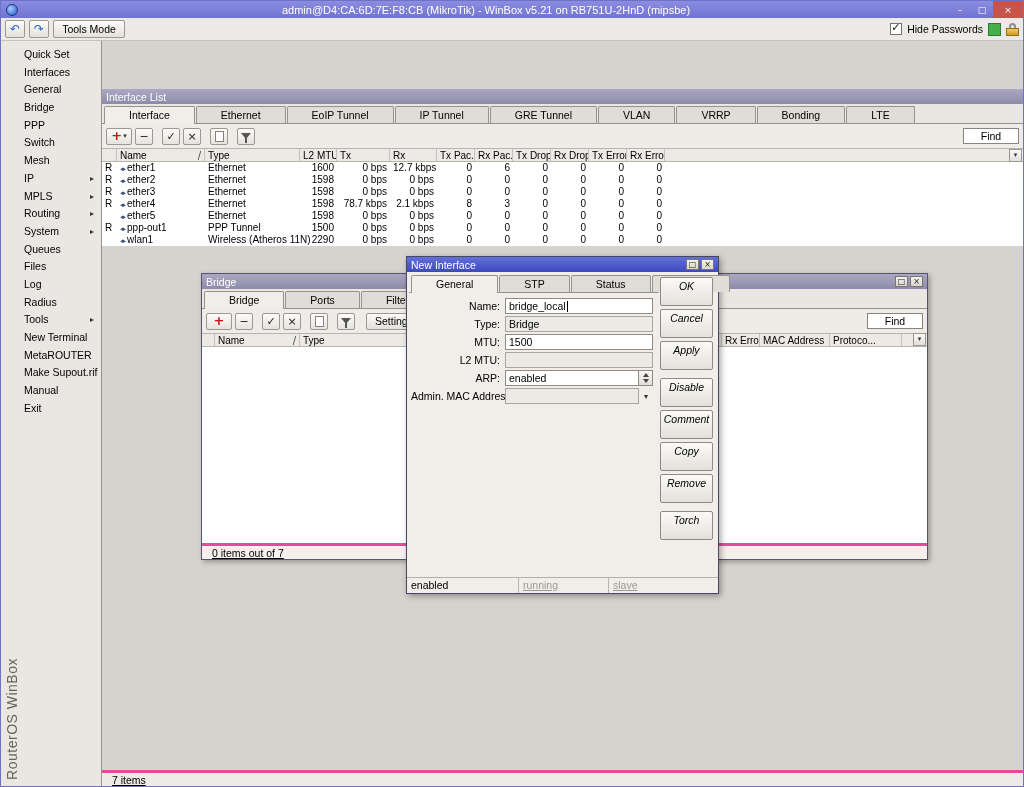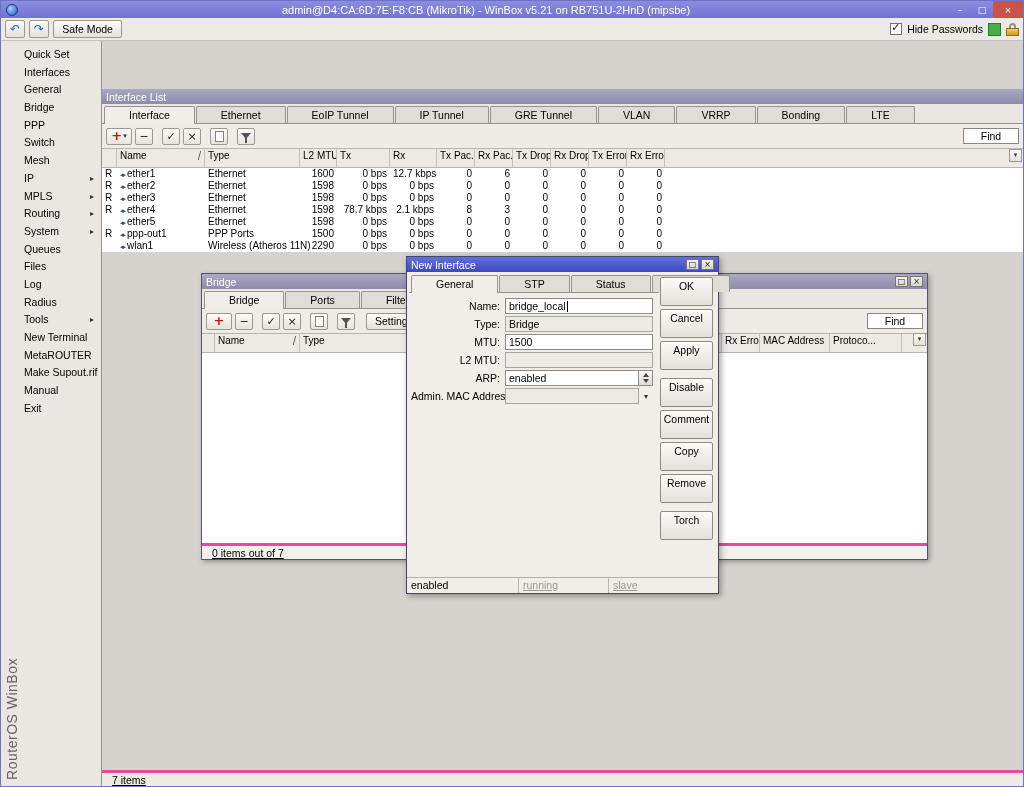--- a/index.html
+++ b/index.html
@@ -43,21 +43,21 @@
   .listbar { height:24px; display:flex; align-items:center; padding:0 4px; gap:3px; background:#efece7; flex:0 0 auto; }
   .ibtn { width:18px; height:17px; border:1px solid #9c978f; border-radius:2px; background:linear-gradient(#fcfbfa,#e6e3dd); display:flex; align-items:center; justify-content:center; font-size:11px; color:#222; }
   .ibtn.add { width:26px; gap:1px; }
   .plus { color:#cc1111; font-weight:bold; font-size:13px; line-height:10px; }
   .caret-sm { font-size:7px; color:#333; }
   .grp { margin-left:6px; }
   .sheet { width:9px; height:11px; background:#fff; border:1px solid #858179; }
   .funnel { width:0; height:0; border-left:5px solid transparent; border-right:5px solid transparent; border-top:6px solid #555; position:relative; }
   .funnel::after { content:''; position:absolute; left:-1px; top:-1px; width:2px; height:5px; background:#555; }
   .findbox { margin-left:auto; width:56px; height:16px; border:1px solid #8a867f; background:#fff; text-align:center; line-height:15px; }
-  .grid-head { display:flex; height:20px; background:#edeae5; border-top:1px solid #b9b5ae; border-bottom:1px solid #b9b5ae; font-size:10px; flex:0 0 auto; }
+  .grid-head { display:flex; height:14px; background:#edeae5; border-top:1px solid #b9b5ae; border-bottom:1px solid #b9b5ae; font-size:10px; flex:0 0 auto; }
   .gh-cell { border-right:1px solid #c6c2bb; padding:0 3px; line-height:13px; white-space:nowrap; overflow:hidden; position:relative; flex:0 0 auto; }
   .sort-mark { position:absolute; right:3px; top:0; color:#444; }
   .grid-rows { flex:1 1 auto; background:#d6d3ce; overflow:hidden; }
   .grid-row { display:flex; height:12px; background:#fff; font-size:10px; line-height:12px; }
   .gr-cell { padding:0 3px; white-space:nowrap; overflow:hidden; flex:0 0 auto; }
   .gr-cell.num { text-align:right; }
   .gr-cell.ovf { overflow:visible; }
   .if-icon { font-size:7px; color:#3a4f7c; margin-right:2px; letter-spacing:-1px; }
   .status-bar { height:16px; border-top:3px solid #ec4899; background:#eeebe6; line-height:15px; padding-left:10px; flex:0 0 auto;text-decoration:underline; }
   .col-btn { position:absolute; right:1px; width:13px; height:13px; border:1px solid #9c978f; background:linear-gradient(#fbfaf8,#e3e0da); font-size:7px; text-align:center; line-height:11px; color:#333; z-index:2; }
@@ -84,21 +84,21 @@
   .finput { width:148px; height:16px; border:1px solid #8f8b84; background:#fff; display:flex; align-items:center; padding:0 3px; overflow:hidden; }
   .finput.readonly, .finput.disabled, .finput.disabled-combo { background:#eceae4; border-color:#aaa69e; }
   .finput.combo, .finput.disabled-combo { width:134px; }
   .caret { width:1px; height:11px; background:#000; margin-left:1px; flex:0 0 auto; }
   .combo-btn { width:14px; height:16px; border:1px solid #8f8b84; border-left:none; background:linear-gradient(#f8f7f4,#e0ddd7); display:flex; flex-direction:column; align-items:center; justify-content:center; }
   .combo-btn.flat { border:none; background:transparent; font-size:8px; color:#333; }
   .spin { width:0; height:0; border-left:3px solid transparent; border-right:3px solid transparent; display:block; }
   .spin.up { border-bottom:4px solid #444; margin-bottom:2px; }
   .spin.down { border-top:4px solid #444; }
   .dlg-btncol { position:absolute; top:5px; right:5px; width:53px; }
-  .dlg-btn { height:29px; line-height:17px; text-align:center; border:1px solid #8f8b84; border-radius:2px; background:linear-gradient(#fbfaf8,#e4e1db); margin-bottom:3px; }
+  .dlg-btn { height:29px; line-height:17px; text-align:center; border:1px solid #8f8b84; border-radius:2px; background:linear-gradient(#fbfaf8,#e4e1db); margin-bottom:3px;font-style:italic; }
   .dlg-btn.gap-after { margin-bottom:8px; }
   .dlg-status { height:16px; border-top:1px solid #b3afa9; display:flex; background:#f1eee9; flex:0 0 auto; }
   .st-cell { border-right:1px solid #b9b5ae; padding:0 4px; line-height:15px; white-space:nowrap; overflow:hidden; }
   .st-cell:nth-child(1){ width:112px; }
   .st-cell:nth-child(2){ width:90px; }
   .st-cell:nth-child(3){ flex:1; border-right:none; }
   .st-cell.muted { color:#9c9892;text-decoration:underline; }
 </style>
 </head>
 <body>
@@ -109,21 +109,21 @@
     <div class="app-icon"></div>
     <div class="title">admin@D4:CA:6D:7E:F8:CB (MikroTik) - WinBox v5.21 on RB751U-2HnD (mipsbe)</div>
     <div class="win-btn glyph">–</div>
     <div class="win-btn glyph">□</div>
     <div class="win-btn close glyph">×</div>
   </div>
 
   <div class="topbar">
     <div class="tb-btn arrow-blue glyph">↶</div>
     <div class="tb-btn arrow-blue glyph">↷</div>
-    <div class="tb-btn">Safe Mode</div>
+    <div class="tb-btn">Tools Mode</div>
     <div class="topbar-right">
       <div class="checkbox">
           <span class="cbx glyph">✓</span>
         </div>
       <span>Hide Passwords</span>
       <div class="conn-ind"></div>
       <div class="lock">
           <div class="lock-shackle"></div>
           <div class="lock-body"></div>
         </div>
@@ -270,21 +270,21 @@
           <div class="gr-cell num" style="width: 38px;">0</div>
           <div class="gr-cell num" style="width: 38px;">0</div>
           <div class="gr-cell num" style="width: 38px;">0</div>
           <div class="gr-cell num" style="width: 38px;">0</div>
           <div class="gr-cell num" style="width: 38px;">0</div>
           <div class="gr-cell num" style="width: 38px;">0</div>
         </div>
         <div class="grid-row">
           <div class="gr-cell" style="width: 15px;">R</div>
           <div class="gr-cell" style="width: 88px;"><span class="if-icon glyph">◂▸</span><span>ppp-out1</span></div>
-          <div class="gr-cell ovf" style="width: 95px;">PPP Ports</div>
+          <div class="gr-cell ovf" style="width: 95px;">PPP Tunnel</div>
           <div class="gr-cell num" style="width: 37px;">1500</div>
           <div class="gr-cell num" style="width: 53px;">0 bps</div>
           <div class="gr-cell num" style="width: 47px;">0 bps</div>
           <div class="gr-cell num" style="width: 38px;">0</div>
           <div class="gr-cell num" style="width: 38px;">0</div>
           <div class="gr-cell num" style="width: 38px;">0</div>
           <div class="gr-cell num" style="width: 38px;">0</div>
           <div class="gr-cell num" style="width: 38px;">0</div>
           <div class="gr-cell num" style="width: 38px;">0</div>
         </div>

